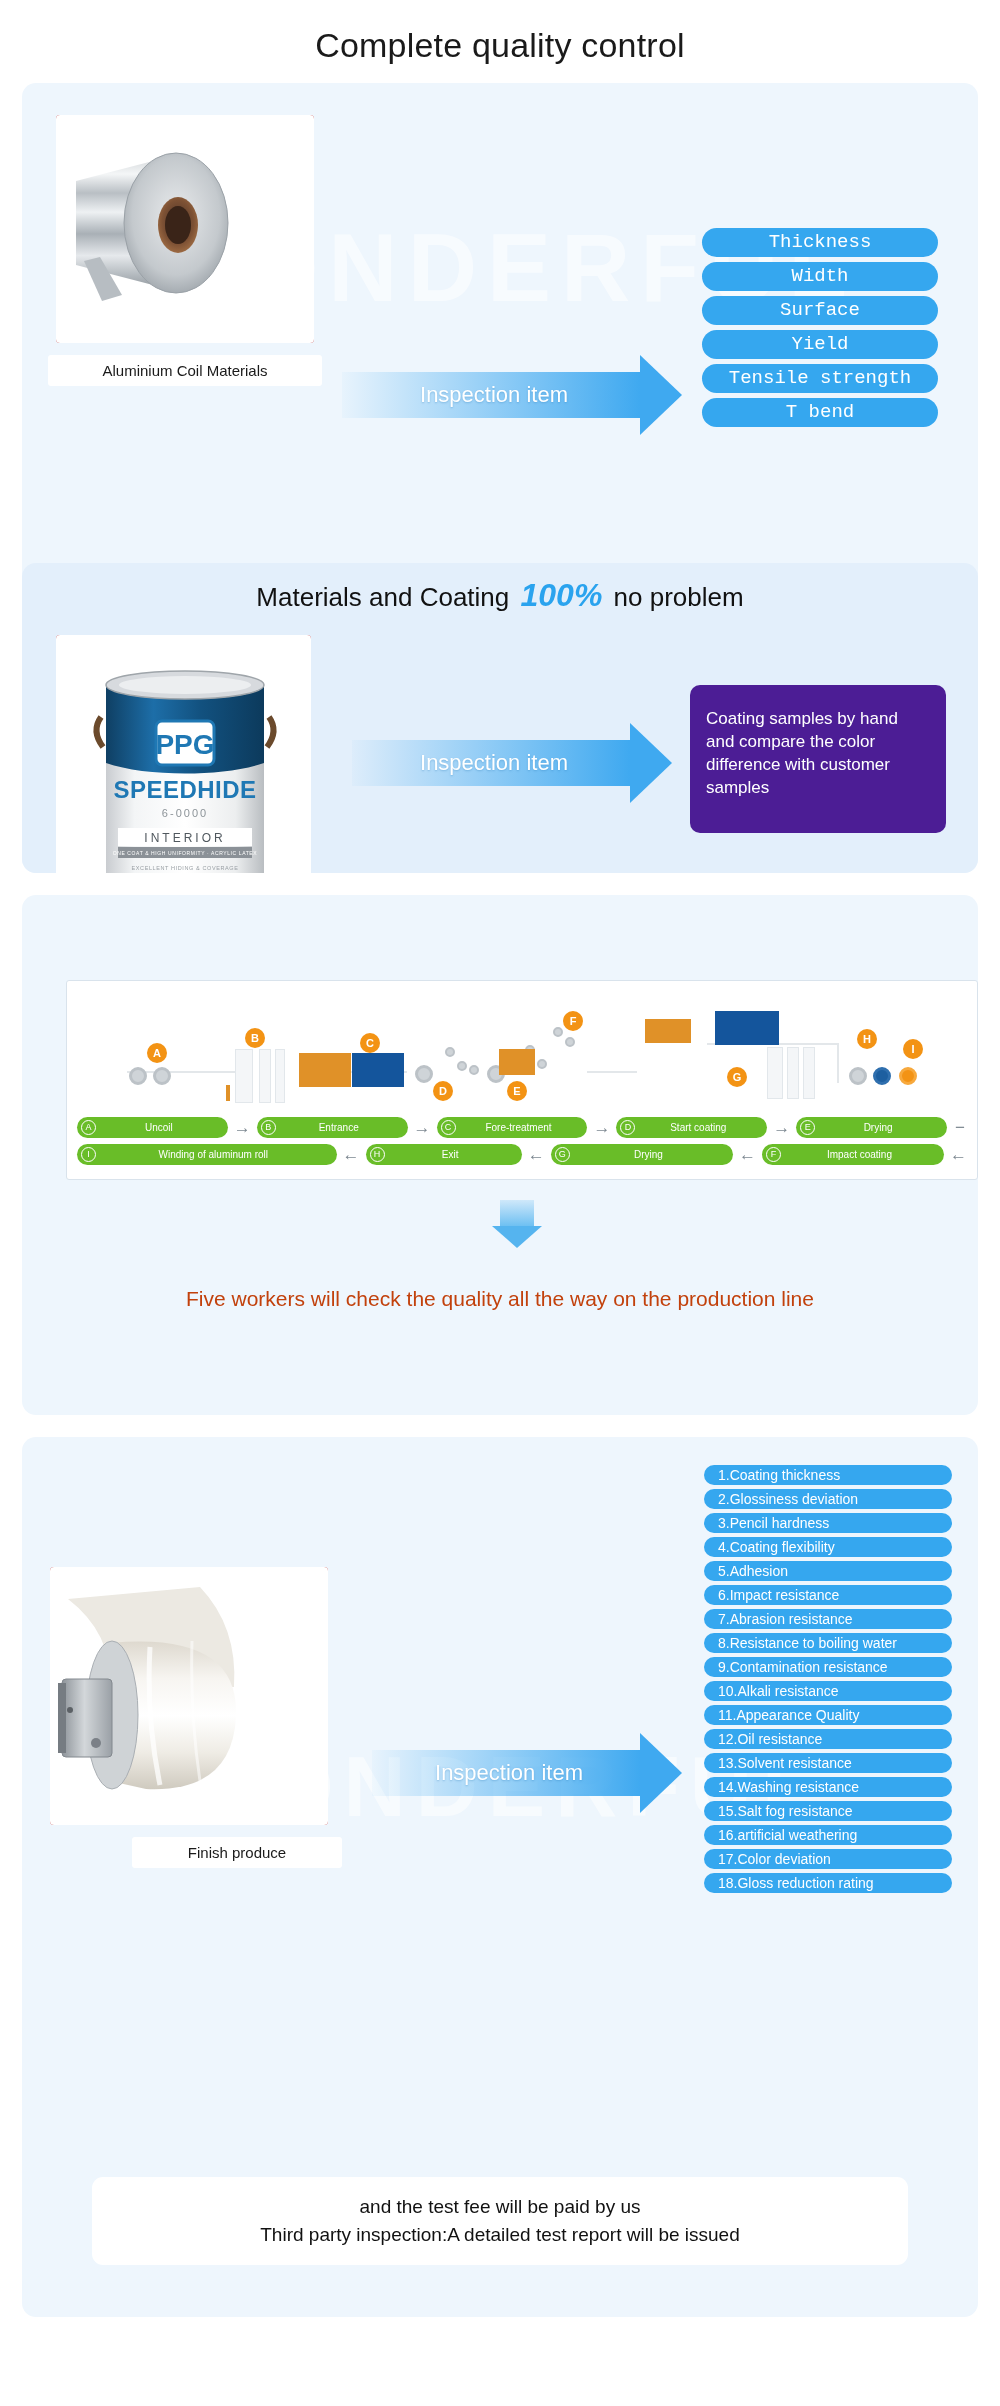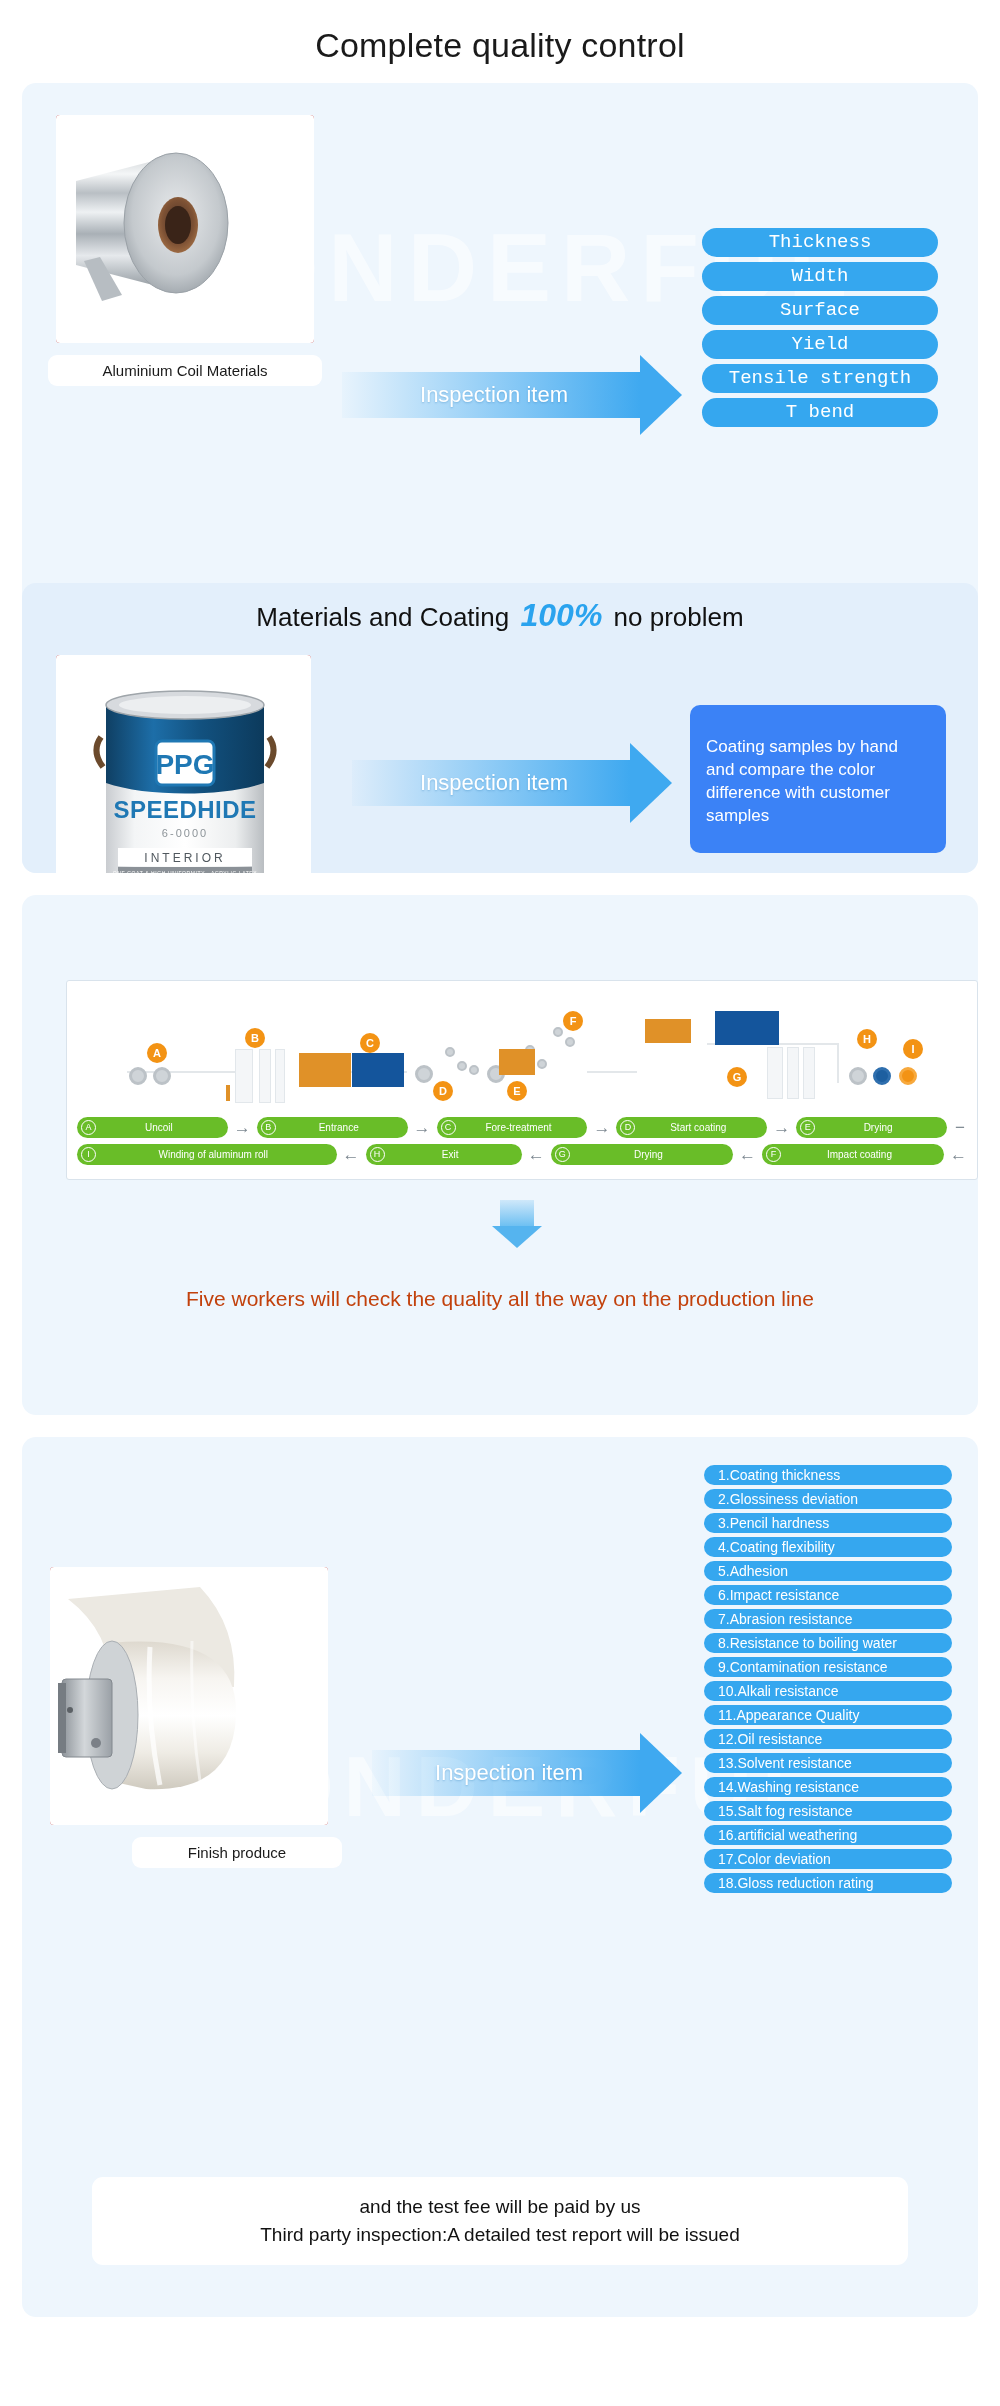--- a/index.html
+++ b/index.html
@@ -52,21 +52,21 @@
 
   
   .photo-card {
     background: #b91c1c;
     border-radius: 4px;
     position: relative;
     overflow: hidden;
   }
   .caption-pill {
     background: #ffffff;
-    border-radius: 9px;
+    border-radius: 3px;
     text-align: center;
     font-size: 15px;
     color: #1a1a1a;
     padding: 7px 0;
   }
 
   
   .insp-arrow {
     position: relative;
     display: flex;
@@ -129,26 +129,26 @@
   .mat-head .pct {
     color: #2aa3ee;
     font-style: italic;
     font-weight: bold;
     font-size: 32px;
     padding: 0 4px;
   }
 
   
   .coat-box {
-    background: #3b82f6;
+    background: #4c1d95;
     color: #ffffff;
     border-radius: 10px;
     font-size: 17px;
     line-height: 23px;
-    padding: 30px 16px;
+    padding: 22px 16px;
   }
 
   
   .diagram {
     background: #ffffff;
     border: 1px solid #d9e3ec;
     border-radius: 3px;
     position: relative;
     overflow: hidden;
   }
@@ -307,21 +307,21 @@
 
   <div style="position:absolute;left:680px;top:145px;width:236px;font-family:Liberation Mono, monospace;">
     <div class="pill">Thickness</div>
     <div class="pill">Width</div>
     <div class="pill">Surface</div>
     <div class="pill">Yield</div>
     <div class="pill">Tensile strength</div>
     <div class="pill">T bend</div>
   </div>
 
-  <div class="panel sub" style="position:absolute;left:0;top:500px;right:0;height:420px;">
+  <div class="panel sub" style="position:absolute;left:0;top:480px;right:0;height:420px;">
 
     <div class="mat-head">
       <span>Materials and Coating</span>
       <span class="pct">100%</span>
       <span>no problem</span>
     </div>
 
     <div class="photo-card" style="position:absolute;left:34px;top:72px;width:255px;height:270px;">
       <svg viewBox="0 0 255 270" width="255" height="270">
         <defs>

